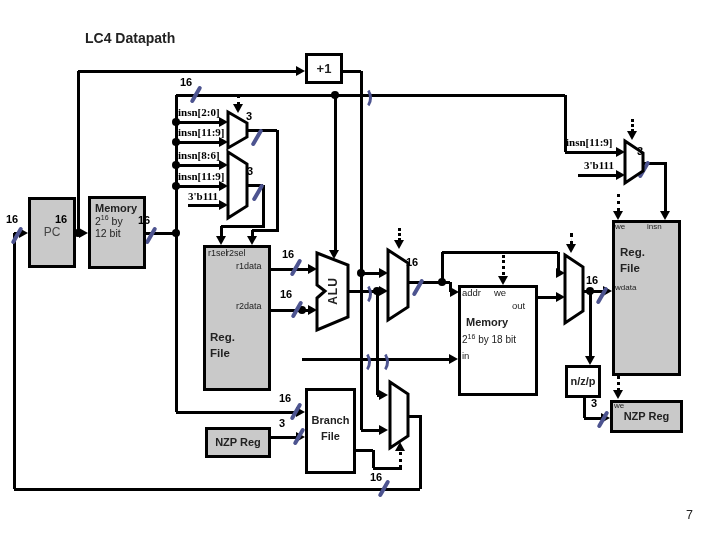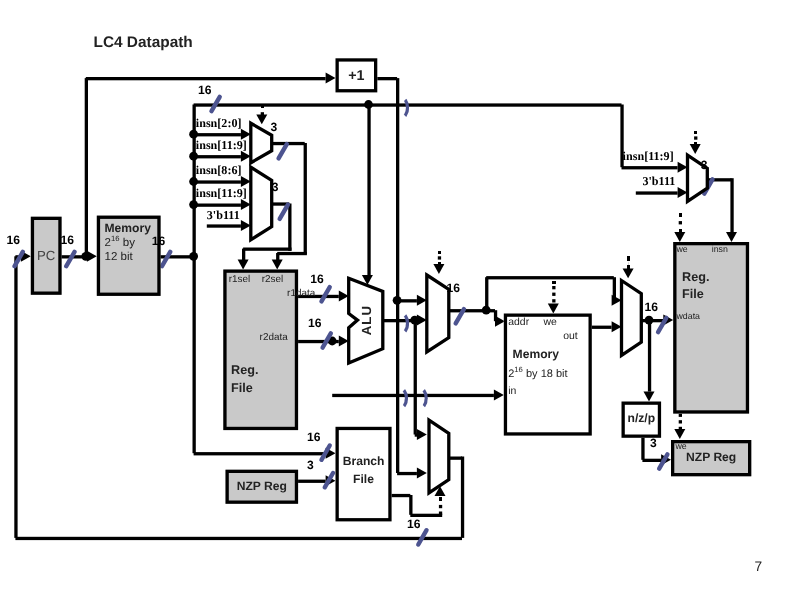--- a/index.html
+++ b/index.html
@@ -181,32 +181,32 @@
       <polygon points="317,253 348,265 348,317 317,330 317,298 325,291 317,285"></polygon>
       <polygon points="388,250 408,263 408,307 388,320"></polygon>
       <polygon points="390,382 408,394 408,436 390,448"></polygon>
       <polygon points="565,255 583,267 583,311 565,323"></polygon>
       <polygon points="625,141 643,153 643,171 625,183"></polygon>
     </g>
   </svg>
 
   <div class="box white" style="left:305px;top:53px;width:38px;height:31px;text-align:center;line-height:25px;font-weight:bold;font-size:13px;color:#222;">+1</div>
 
-  <div class="box gray" style="left:28px;top:197px;width:28px;height:71px;text-align:center;line-height:65px;font-size:12px;color:#444;">PC</div>
+  <div class="box gray" style="left:28px;top:197px;width:48px;height:71px;text-align:center;line-height:65px;font-size:12px;color:#444;">PC</div>
 
   <div class="box gray" style="left:88px;top:196px;width:58px;height:73px;padding:3px 0 0 4px;">
     <div class="bname">Memory</div>
     <div class="bsub"><span>2</span><sup>16</sup><span> by</span></div>
     <div class="bsub">12 bit</div>
   </div>
 
   <div class="box gray" style="left:203px;top:245px;width:68px;height:146px;"></div>
   <div class="lbl port" style="left:208px;top:248px;">r1sel</div>
-  <div class="lbl port" style="left:238px;top:248px;text-align:right;">r2sel</div>
-  <div class="lbl port" style="left:236px;top:261px;margin-left:25px;">r1data</div>
+  <div class="lbl port" style="left:226px;top:248px;text-align:right;">r2sel</div>
+  <div class="lbl port" style="left:236px;top:261px;">r1data</div>
   <div class="lbl port" style="left:236px;top:301px;">r2data</div>
   <div class="lbl bname" style="left:210px;top:331px;font-size:11.5px;">Reg.</div>
   <div class="lbl bname" style="left:210px;top:347px;font-size:11.5px;">File</div>
 
   <div class="lbl rot" style="left:303px;top:284px;width:60px;">ALU</div>
 
   <div class="box white" style="left:458px;top:285px;width:80px;height:111px;"></div>
   <div class="lbl port" style="left:462px;top:287px;font-size:9.5px;">addr</div>
   <div class="lbl port" style="left:494px;top:287px;font-size:9.5px;">we</div>
   <div class="lbl port" style="left:512px;top:300px;font-size:9.5px;">out</div>

